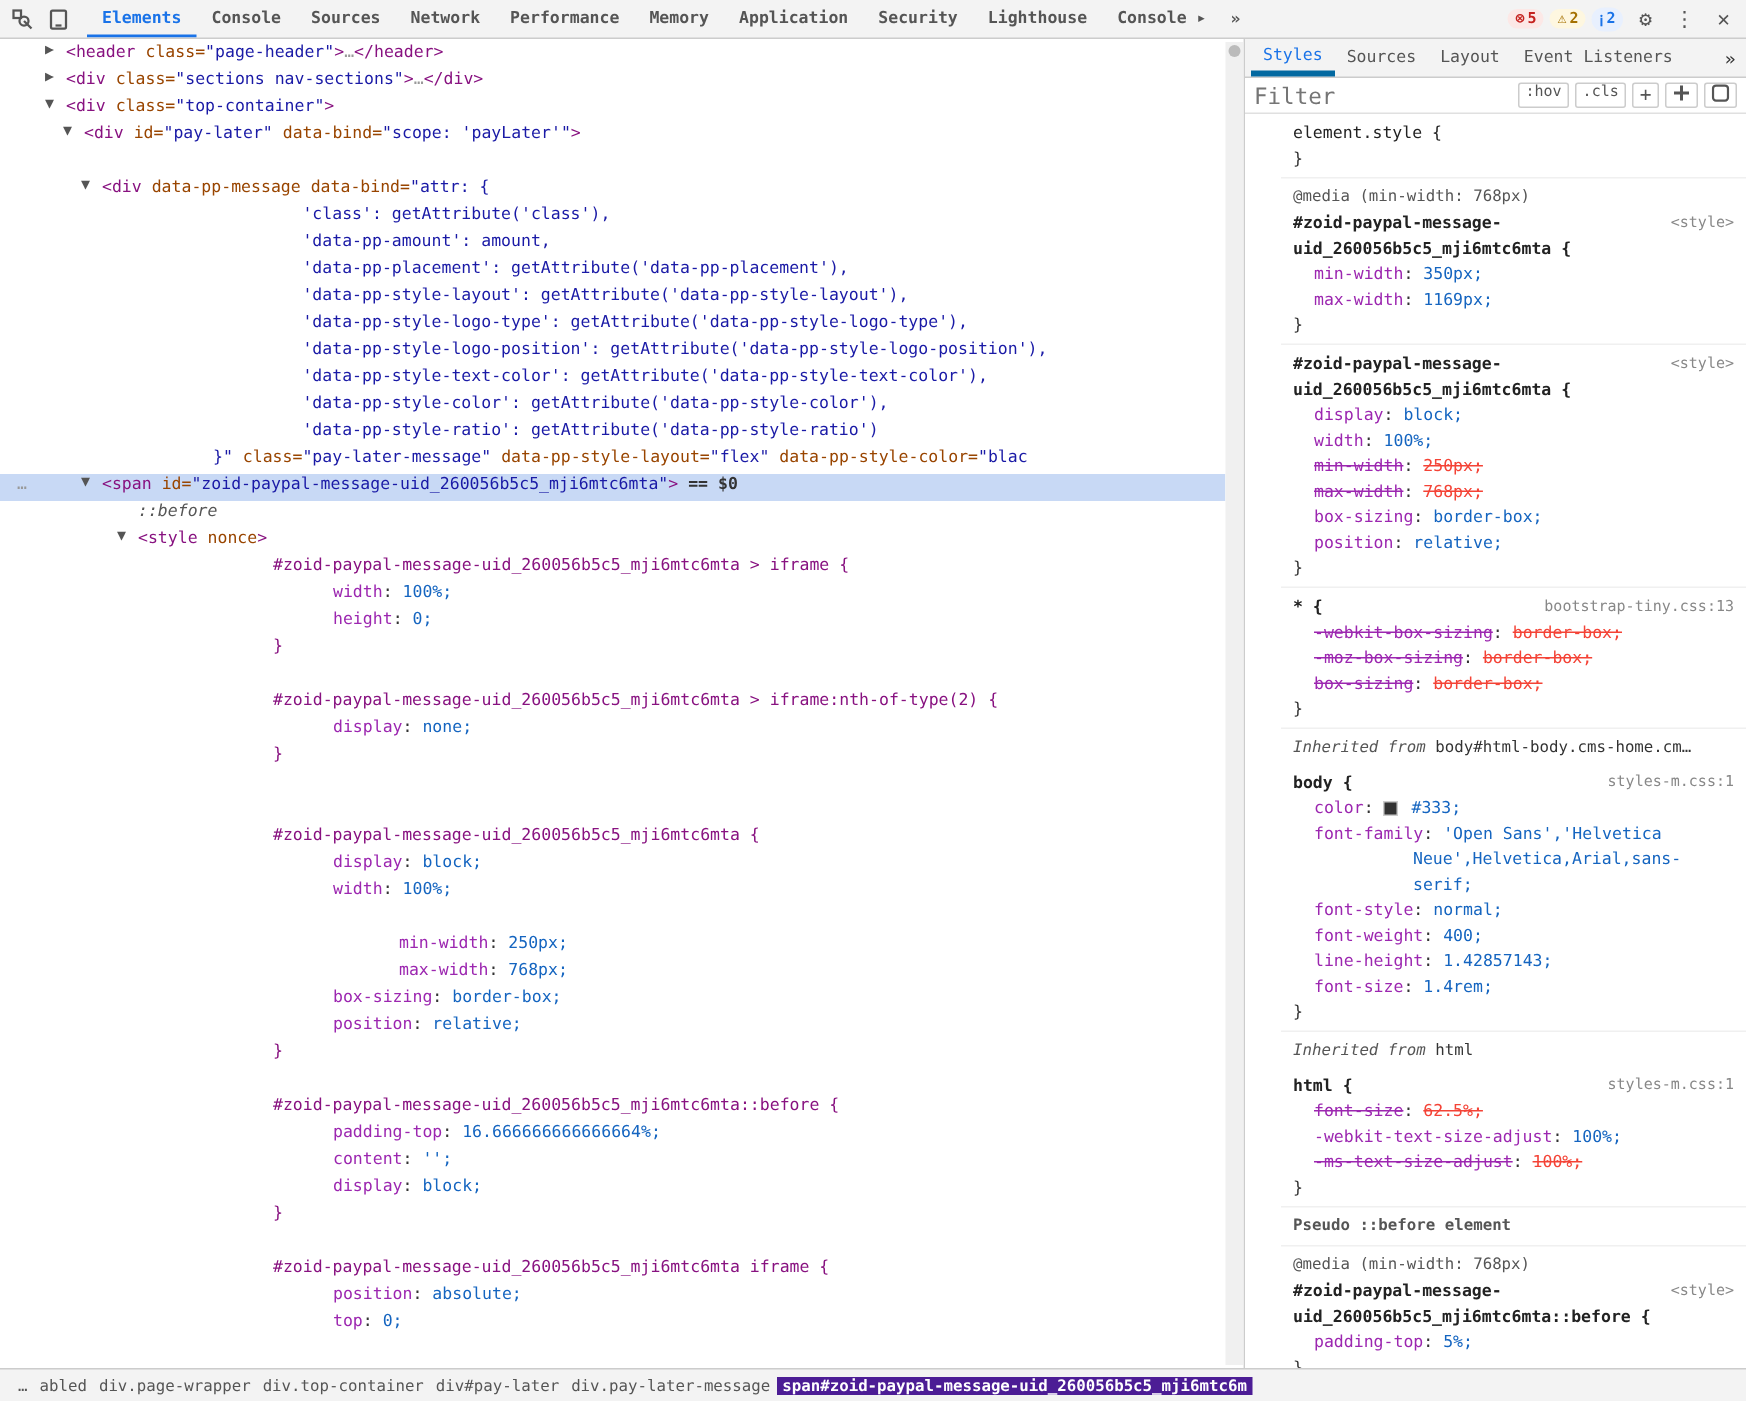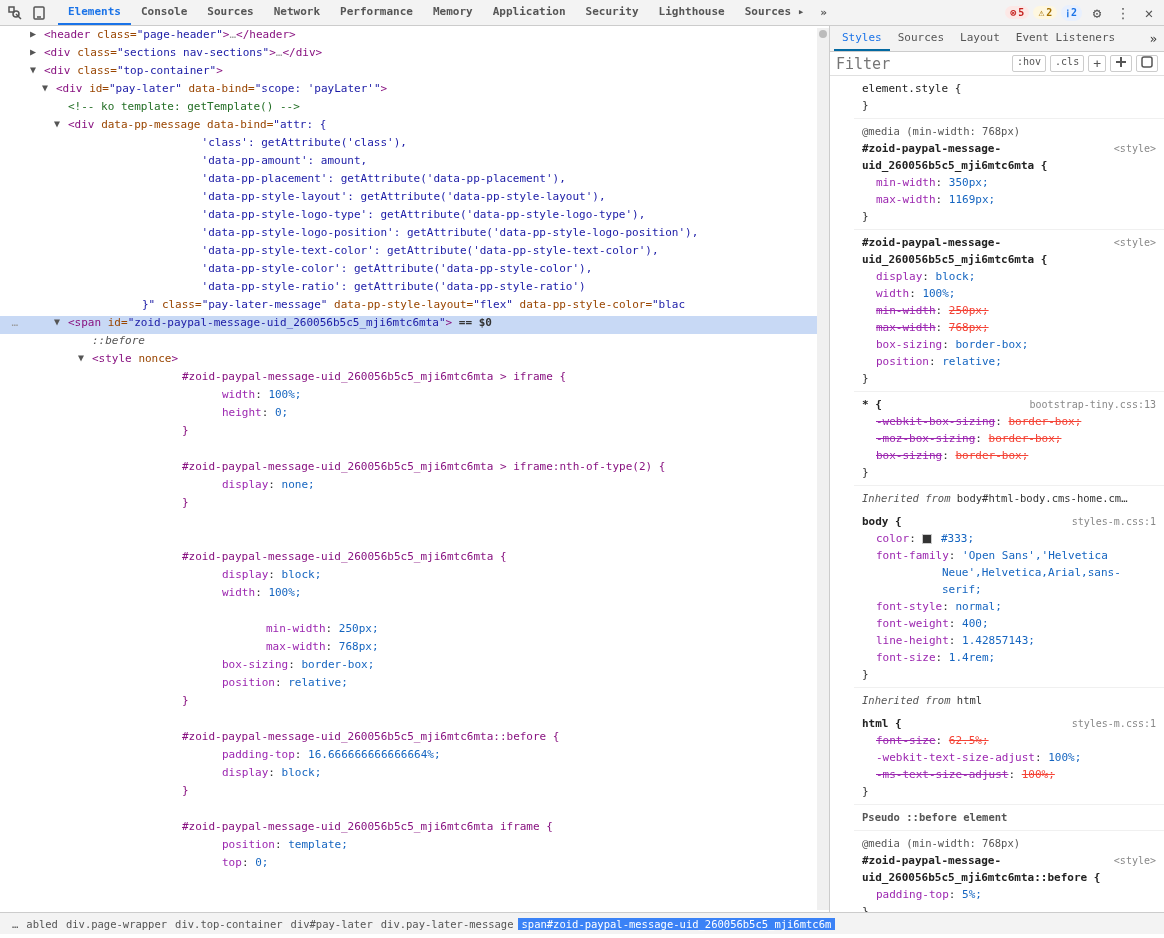--- a/index.html
+++ b/index.html
@@ -128,21 +128,21 @@
     .style-tab {
       padding: 0 8px;
       height: 100%;
       display: flex;
       align-items: center;
       font-size: 11px;
       color: #555;
       cursor: pointer;
       border-bottom: 2px solid transparent;
     }
-    .style-tab.active { color: #1a73e8; border-bottom: 2px solid #0369a1; justify-content: center; }
+    .style-tab.active { color: #1a73e8; border-bottom: 4px solid #0369a1; justify-content: center; }
     .styles-tab-icons {
       margin-left: auto;
       display: flex;
       align-items: center;
       gap: 2px;
     }
 
     
     .styles-filter {
       display: flex;
@@ -203,21 +203,21 @@
       border-top: 1px solid #ccc;
       display: flex;
       align-items: center;
       padding: 0 8px;
       font-size: 10.5px;
       color: #555;
       overflow: hidden;
     }
     .status-breadcrumb { display: flex; gap: 0; }
     .status-item { cursor: pointer; padding: 0 4px; }
-    .status-item.active { background: #3b82f6; color: white; }
+    .status-item.active { background: #4c1d95; color: white; font-weight: bold; }
 
     
     .html-tag { color: #881280; }
     .html-attr { color: #994500; }
     .html-attr-val { color: #1a1aa6; }
     .html-comment { color: #236e25; }
 
     .line-row {
       display: flex;
       align-items: flex-start;
@@ -292,21 +292,21 @@
     <div class="tab">
         <span>Application</span>
       </div>
     <div class="tab">
         <span>Security</span>
       </div>
     <div class="tab">
         <span>Lighthouse</span>
       </div>
     <div class="tab">
-        <span>Sources ▸</span>
+        <span>Console ▸</span>
       </div>
     <div class="tab-more">
         <span>»</span>
       </div>
   </div>
   <div class="badge-group">
     <div class="badge badge-red">
       <span>⊗</span>
       <span>5</span>
     </div>
@@ -356,21 +356,20 @@
             <span class="breakpoint-area"></span>
             <span style="width:20px;display:inline-block;"></span>
             <span class="expand-arrow">▼</span>
             <span class="line-content"><span class="html-tag">&lt;div</span> <span class="html-attr">id=</span><span class="html-attr-val">"pay-later"</span> <span class="html-attr">data-bind=</span><span class="html-attr-val">"scope: 'payLater'"</span><span class="html-tag">&gt;</span></span>
           </div>
 
           <div class="line-row">
             <span class="breakpoint-area"></span>
             <span style="width:32px;display:inline-block;"></span>
             <span class="expand-arrow">&nbsp;</span>
-            <span class="line-content"><span class="html-comment">&lt;!-- ko template: getTemplate() --&gt;</span></span>
           </div>
 
           <div class="line-row">
             <span class="breakpoint-area"></span>
             <span style="width:32px;display:inline-block;"></span>
             <span class="expand-arrow">▼</span>
             <span class="line-content"><span class="html-tag">&lt;div</span> <span class="html-attr">data-pp-message</span> <span class="html-attr">data-bind=</span><span class="html-attr-val">"attr: {</span></span>
           </div>
 
           <div class="line-row">
@@ -541,39 +540,44 @@
             <span class="line-content"><span style="color:#881280;">#zoid-paypal-message-uid_260056b5c5_mji6mtc6mta::before {</span></span>
           </div>
           <div class="line-row">
             <span class="breakpoint-area"></span>
             <span style="width:200px;display:inline-block;"></span>
             <span class="line-content"><span style="color:#9c27b0;">padding-top</span><span>: </span><span style="color:#1565c0;">16.666666666666664%;</span></span>
           </div>
           <div class="line-row">
             <span class="breakpoint-area"></span>
             <span style="width:200px;display:inline-block;"></span>
+            <span class="line-content"><span style="color:#9c27b0;">content</span><span>: </span><span style="color:#1565c0;">'';</span></span>
+          </div>
+          <div class="line-row">
+            <span class="breakpoint-area"></span>
+            <span style="width:200px;display:inline-block;"></span>
             <span class="line-content"><span style="color:#9c27b0;">display</span><span>: </span><span style="color:#1565c0;">block;</span></span>
           </div>
           <div class="line-row">
             <span class="breakpoint-area"></span>
             <span style="width:160px;display:inline-block;"></span>
             <span class="line-content"><span style="color:#881280;">}</span></span>
           </div>
           <div class="line-row">
               <span class="breakpoint-area"></span>
             </div>
           <div class="line-row">
             <span class="breakpoint-area"></span>
             <span style="width:160px;display:inline-block;"></span>
             <span class="line-content"><span style="color:#881280;">#zoid-paypal-message-uid_260056b5c5_mji6mtc6mta iframe {</span></span>
           </div>
           <div class="line-row">
             <span class="breakpoint-area"></span>
             <span style="width:200px;display:inline-block;"></span>
-            <span class="line-content"><span style="color:#9c27b0;">position</span><span>: </span><span style="color:#1565c0;">template;</span></span>
+            <span class="line-content"><span style="color:#9c27b0;">position</span><span>: </span><span style="color:#1565c0;">absolute;</span></span>
           </div>
           <div class="line-row">
             <span class="breakpoint-area"></span>
             <span style="width:200px;display:inline-block;"></span>
             <span class="line-content"><span style="color:#9c27b0;">top</span><span>: </span><span style="color:#1565c0;">0;</span></span>
           </div>
 
         </div>
 
         <div style="width:12px; background:#f0f0f0; display:flex; flex-direction:column;">

